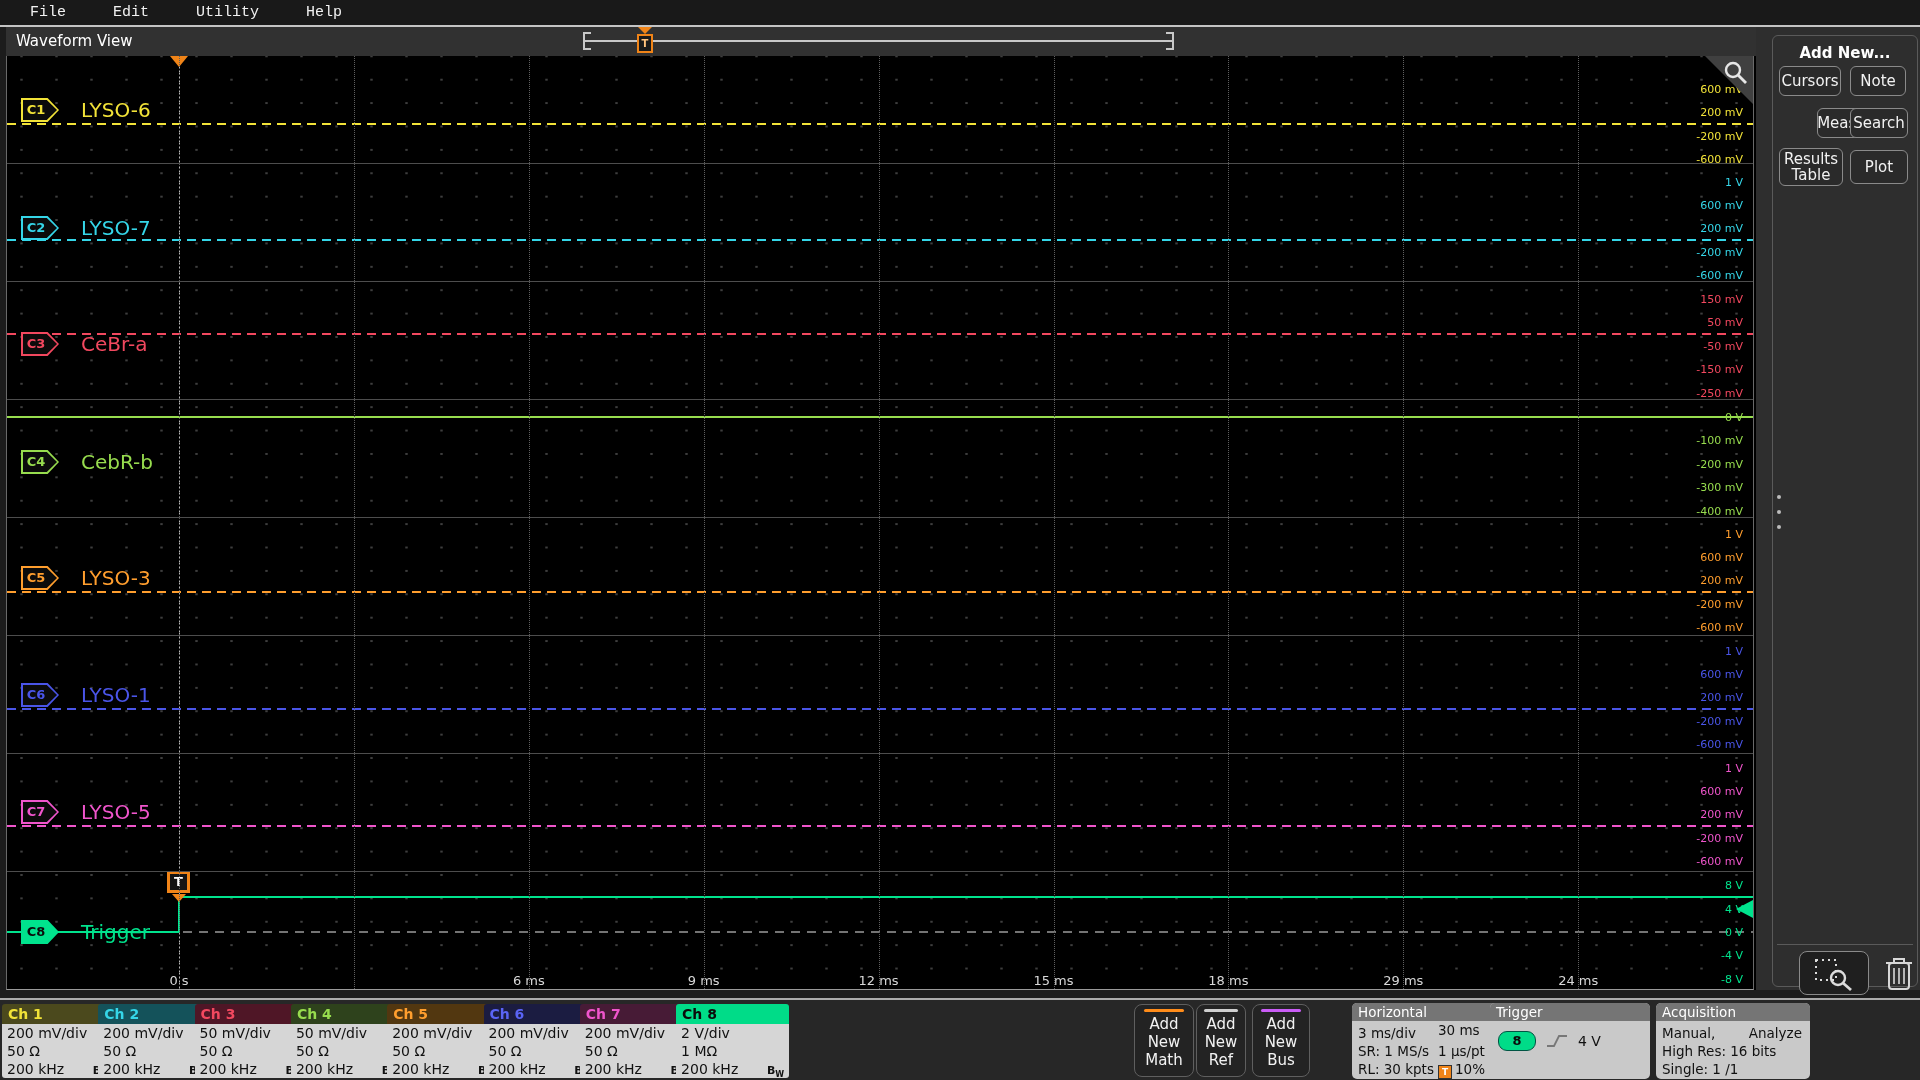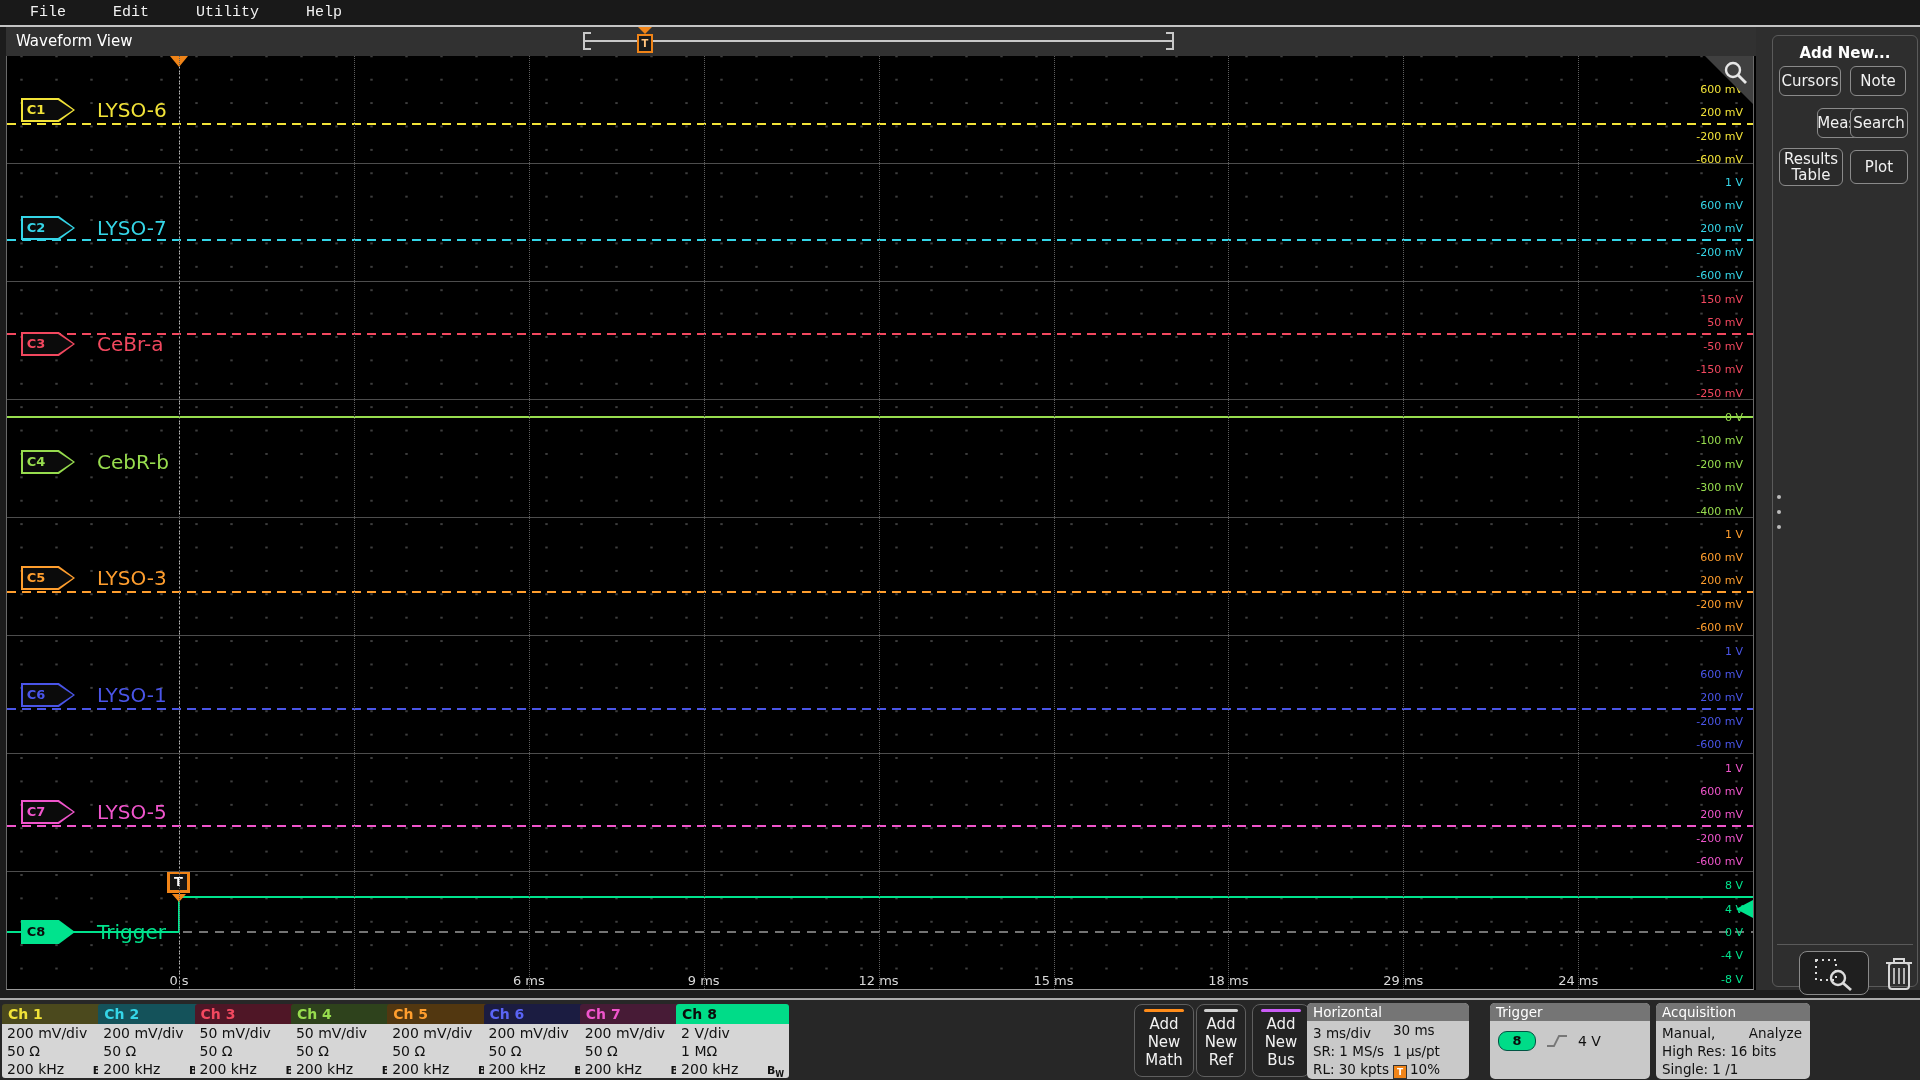--- a/index.html
+++ b/index.html
@@ -28,21 +28,21 @@
         background-image:radial-gradient(circle,#3e3e3e 1px,transparent 1.4px);
         background-size:35px 23.4px;background-position:32px 12px;}
   .hline{position:absolute;left:0;width:100%;height:1px;background:#4d4d4d;}
   .vline{position:absolute;top:0;height:100%;width:0;border-left:1px dotted #5f5f5f;}
   #trig-vline{position:absolute;top:0;height:100%;width:0;border-left:1px dashed #b5b5b5;}
   #top-tri{position:absolute;top:0;width:0;height:0;border-left:9px solid transparent;border-right:9px solid transparent;border-top:11px solid #f08418;}
   .trace{position:absolute;left:0;width:100%;height:2px;}
   .vlabel{position:absolute;right:10px;font-size:11px;transform:translateY(-50%);white-space:nowrap;}
   .tlabel{position:absolute;top:917px;transform:translateX(-50%);color:#d8d8d8;font-size:13px;white-space:nowrap;}
   .chrow{position:absolute;left:14px;height:24px;display:flex;align-items:center;}
-  .cbadge{position:relative;width:38px;height:24px;flex:0 0 38px;padding-left:16px;}
+  .cbadge{position:relative;width:38px;height:24px;flex:0 0 38px;}
   .cbadge .o,.cbadge .i{position:absolute;clip-path:polygon(0 0,70% 0,100% 50%,70% 100%,0 100%);}
   .cbadge .o{inset:0;}
   .cbadge .i{inset:2px;}
   .cbadge span{position:absolute;left:0;top:0;width:30px;height:24px;text-align:center;line-height:24px;font-size:13px;font-weight:bold;}
   .clabel{margin-left:22px;font-size:20px;white-space:nowrap;}
   #tflag{position:absolute;width:17px;height:16px;border:3px solid #f08418;background:#141414;color:#fff;
          font-size:13px;font-weight:bold;text-align:center;line-height:16px;}
   #tflag-tri{position:absolute;width:0;height:0;border-left:7px solid transparent;border-right:7px solid transparent;border-top:8px solid #f08418;}
   #trig-arrow{position:absolute;width:0;height:0;border-top:9px solid transparent;border-bottom:9px solid transparent;border-right:17px solid #00e38d;}
   #zoomcorner{position:absolute;right:0;top:0;width:0;height:0;border-top:48px solid #404040;border-left:48px solid transparent;}
@@ -411,21 +411,21 @@
           <div>Ref</div>
         </div>
         <div class="addbtn" style="left: 1252px; width: 58px;">
           <div class="stripe" style="background: rgb(201, 92, 245);"></div>
           <div>Add</div>
           <div>New</div>
           <div>Bus</div>
         </div>
       </div>
 
-    <div class="panel" id="horizpanel" style="left:1307px;width:162px">
+    <div class="panel" id="horizpanel" style="left:1352px;width:162px">
       <div class="phd">Horizontal</div>
       <div id="horizrows">
           <div class="prow" style="padding-top: 3px;"><span>3 ms/div</span><span class="rt">30 ms</span></div>
           <div class="prow"><span>SR: 1 MS/s</span><span class="rt">1 µs/pt</span></div>
           <div class="prow"><span>RL: 30 kpts</span><span class="rt"><span class="tp-icon">T</span>10%</span></div>
         </div>
     </div>
 
     <div class="panel" id="trigpanel" style="left:1490px;width:160px">
       <div class="phd">Trigger</div>

